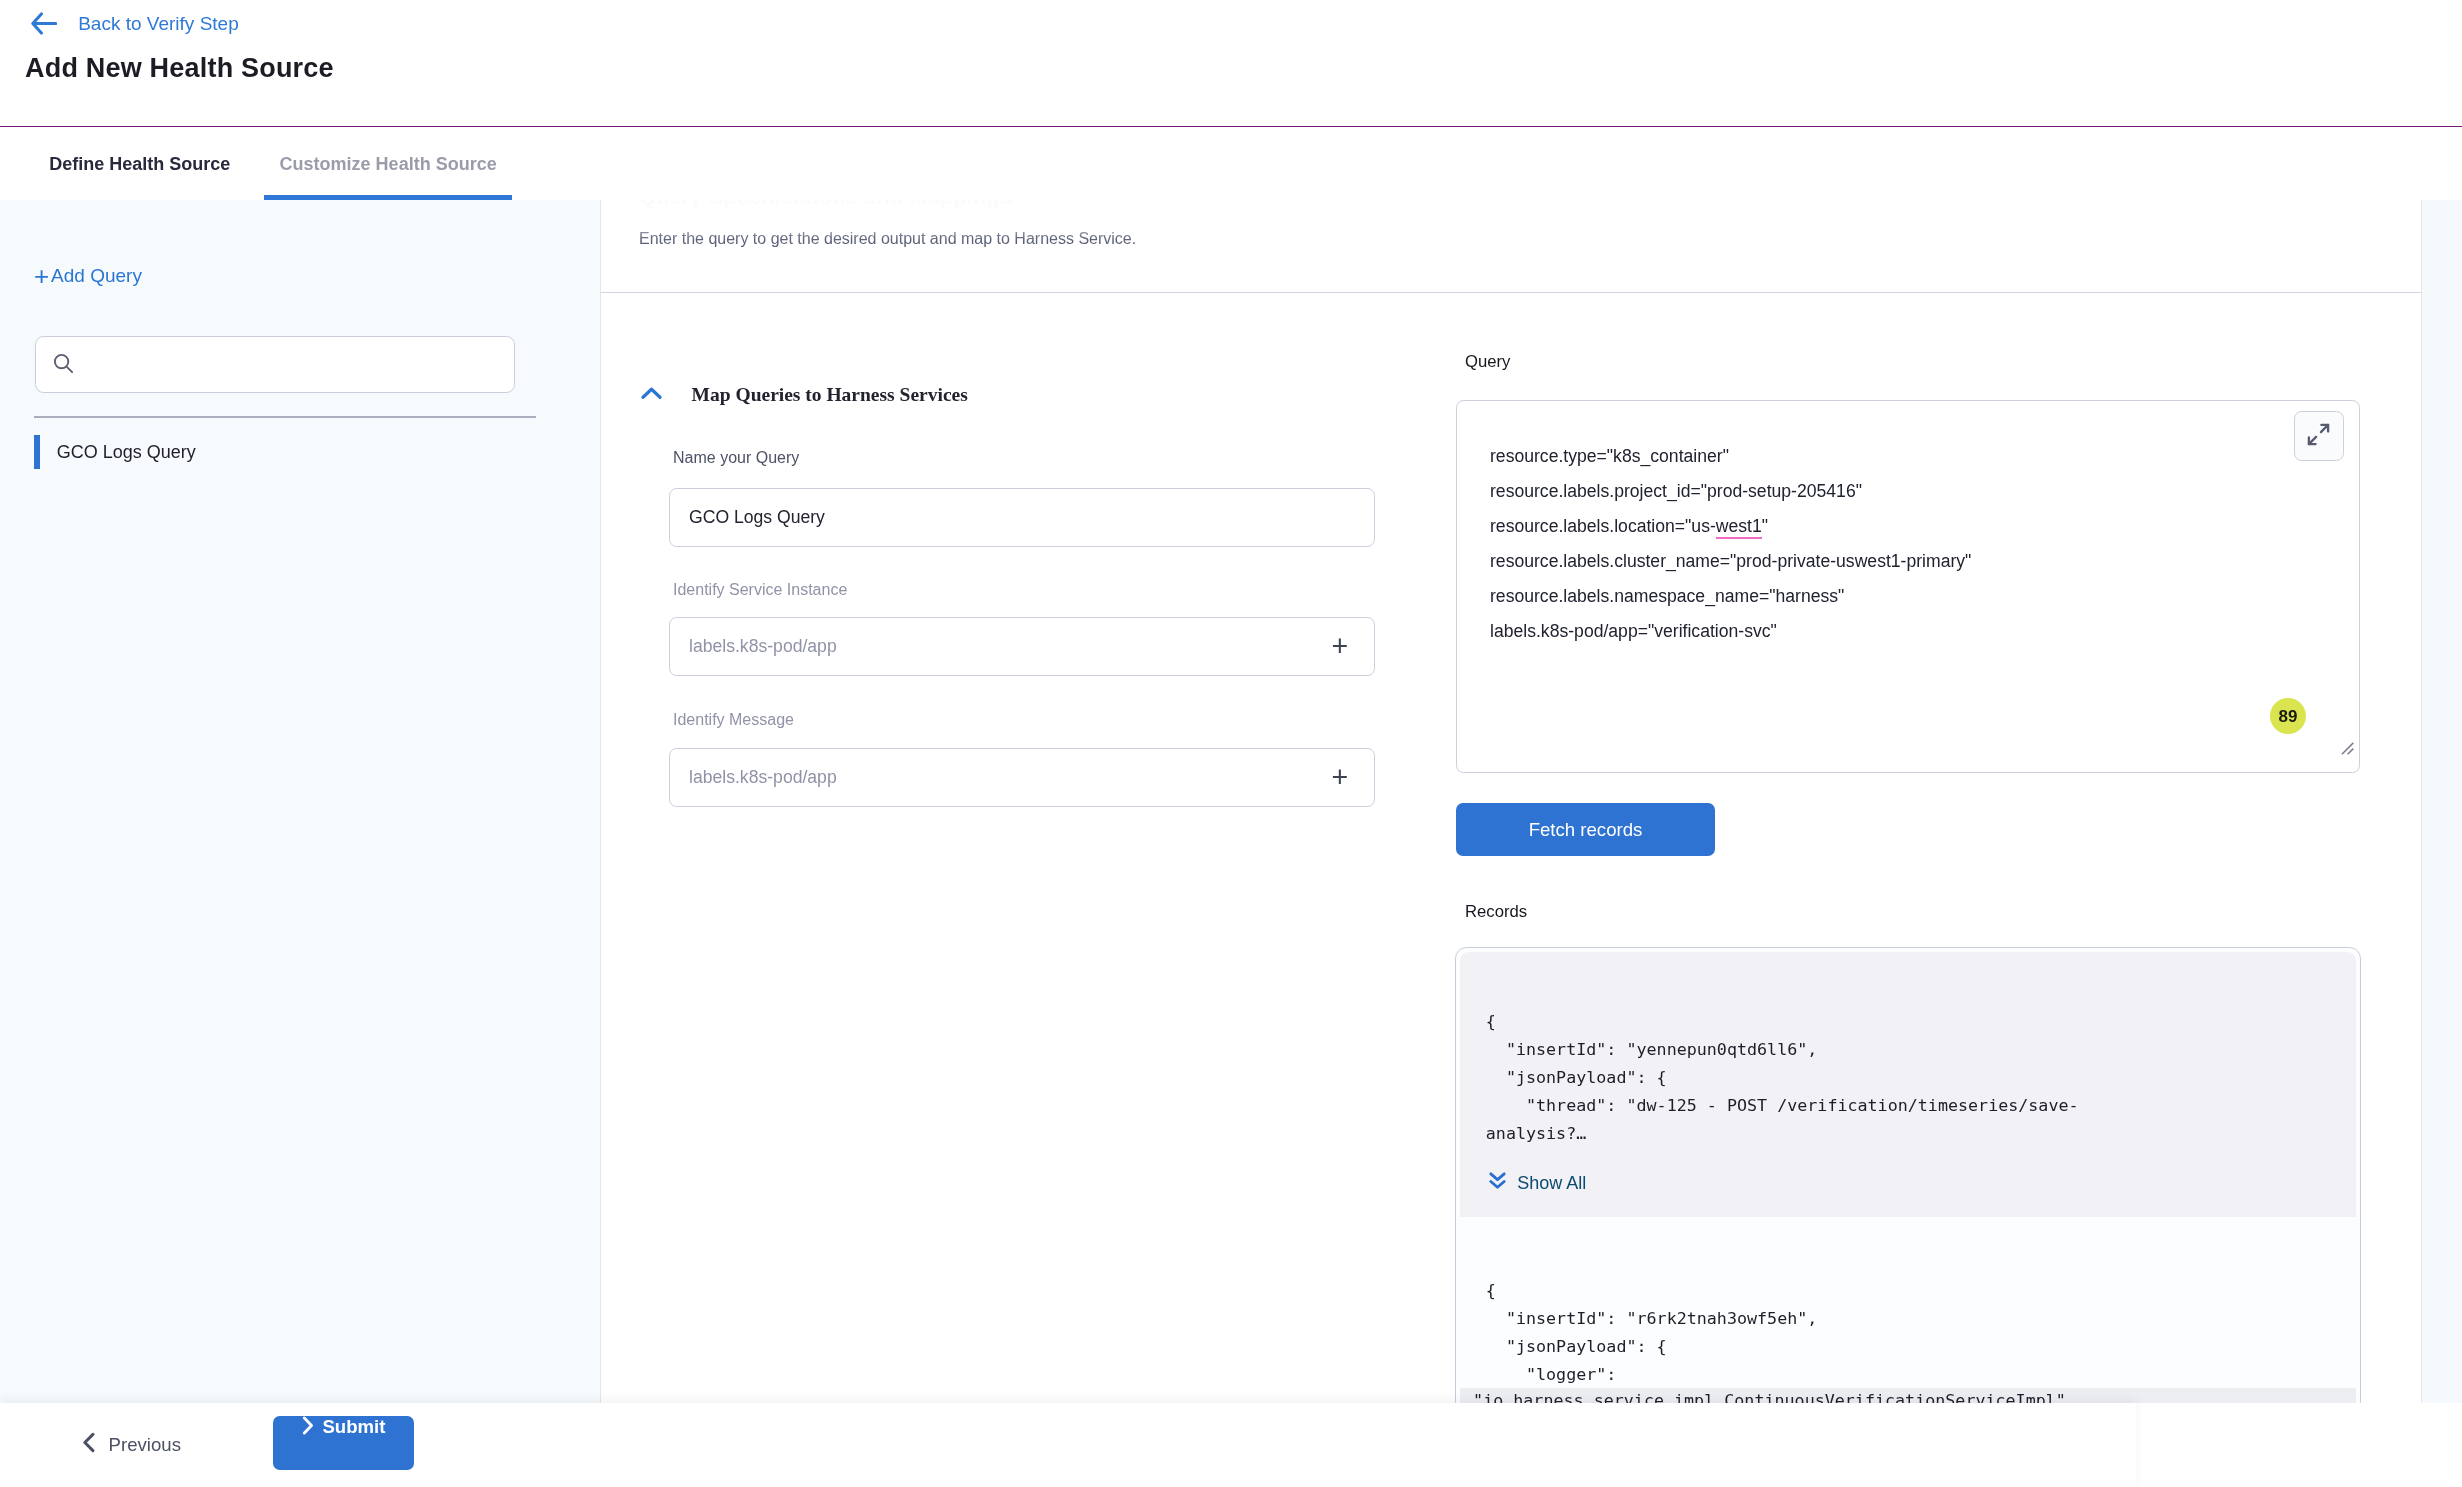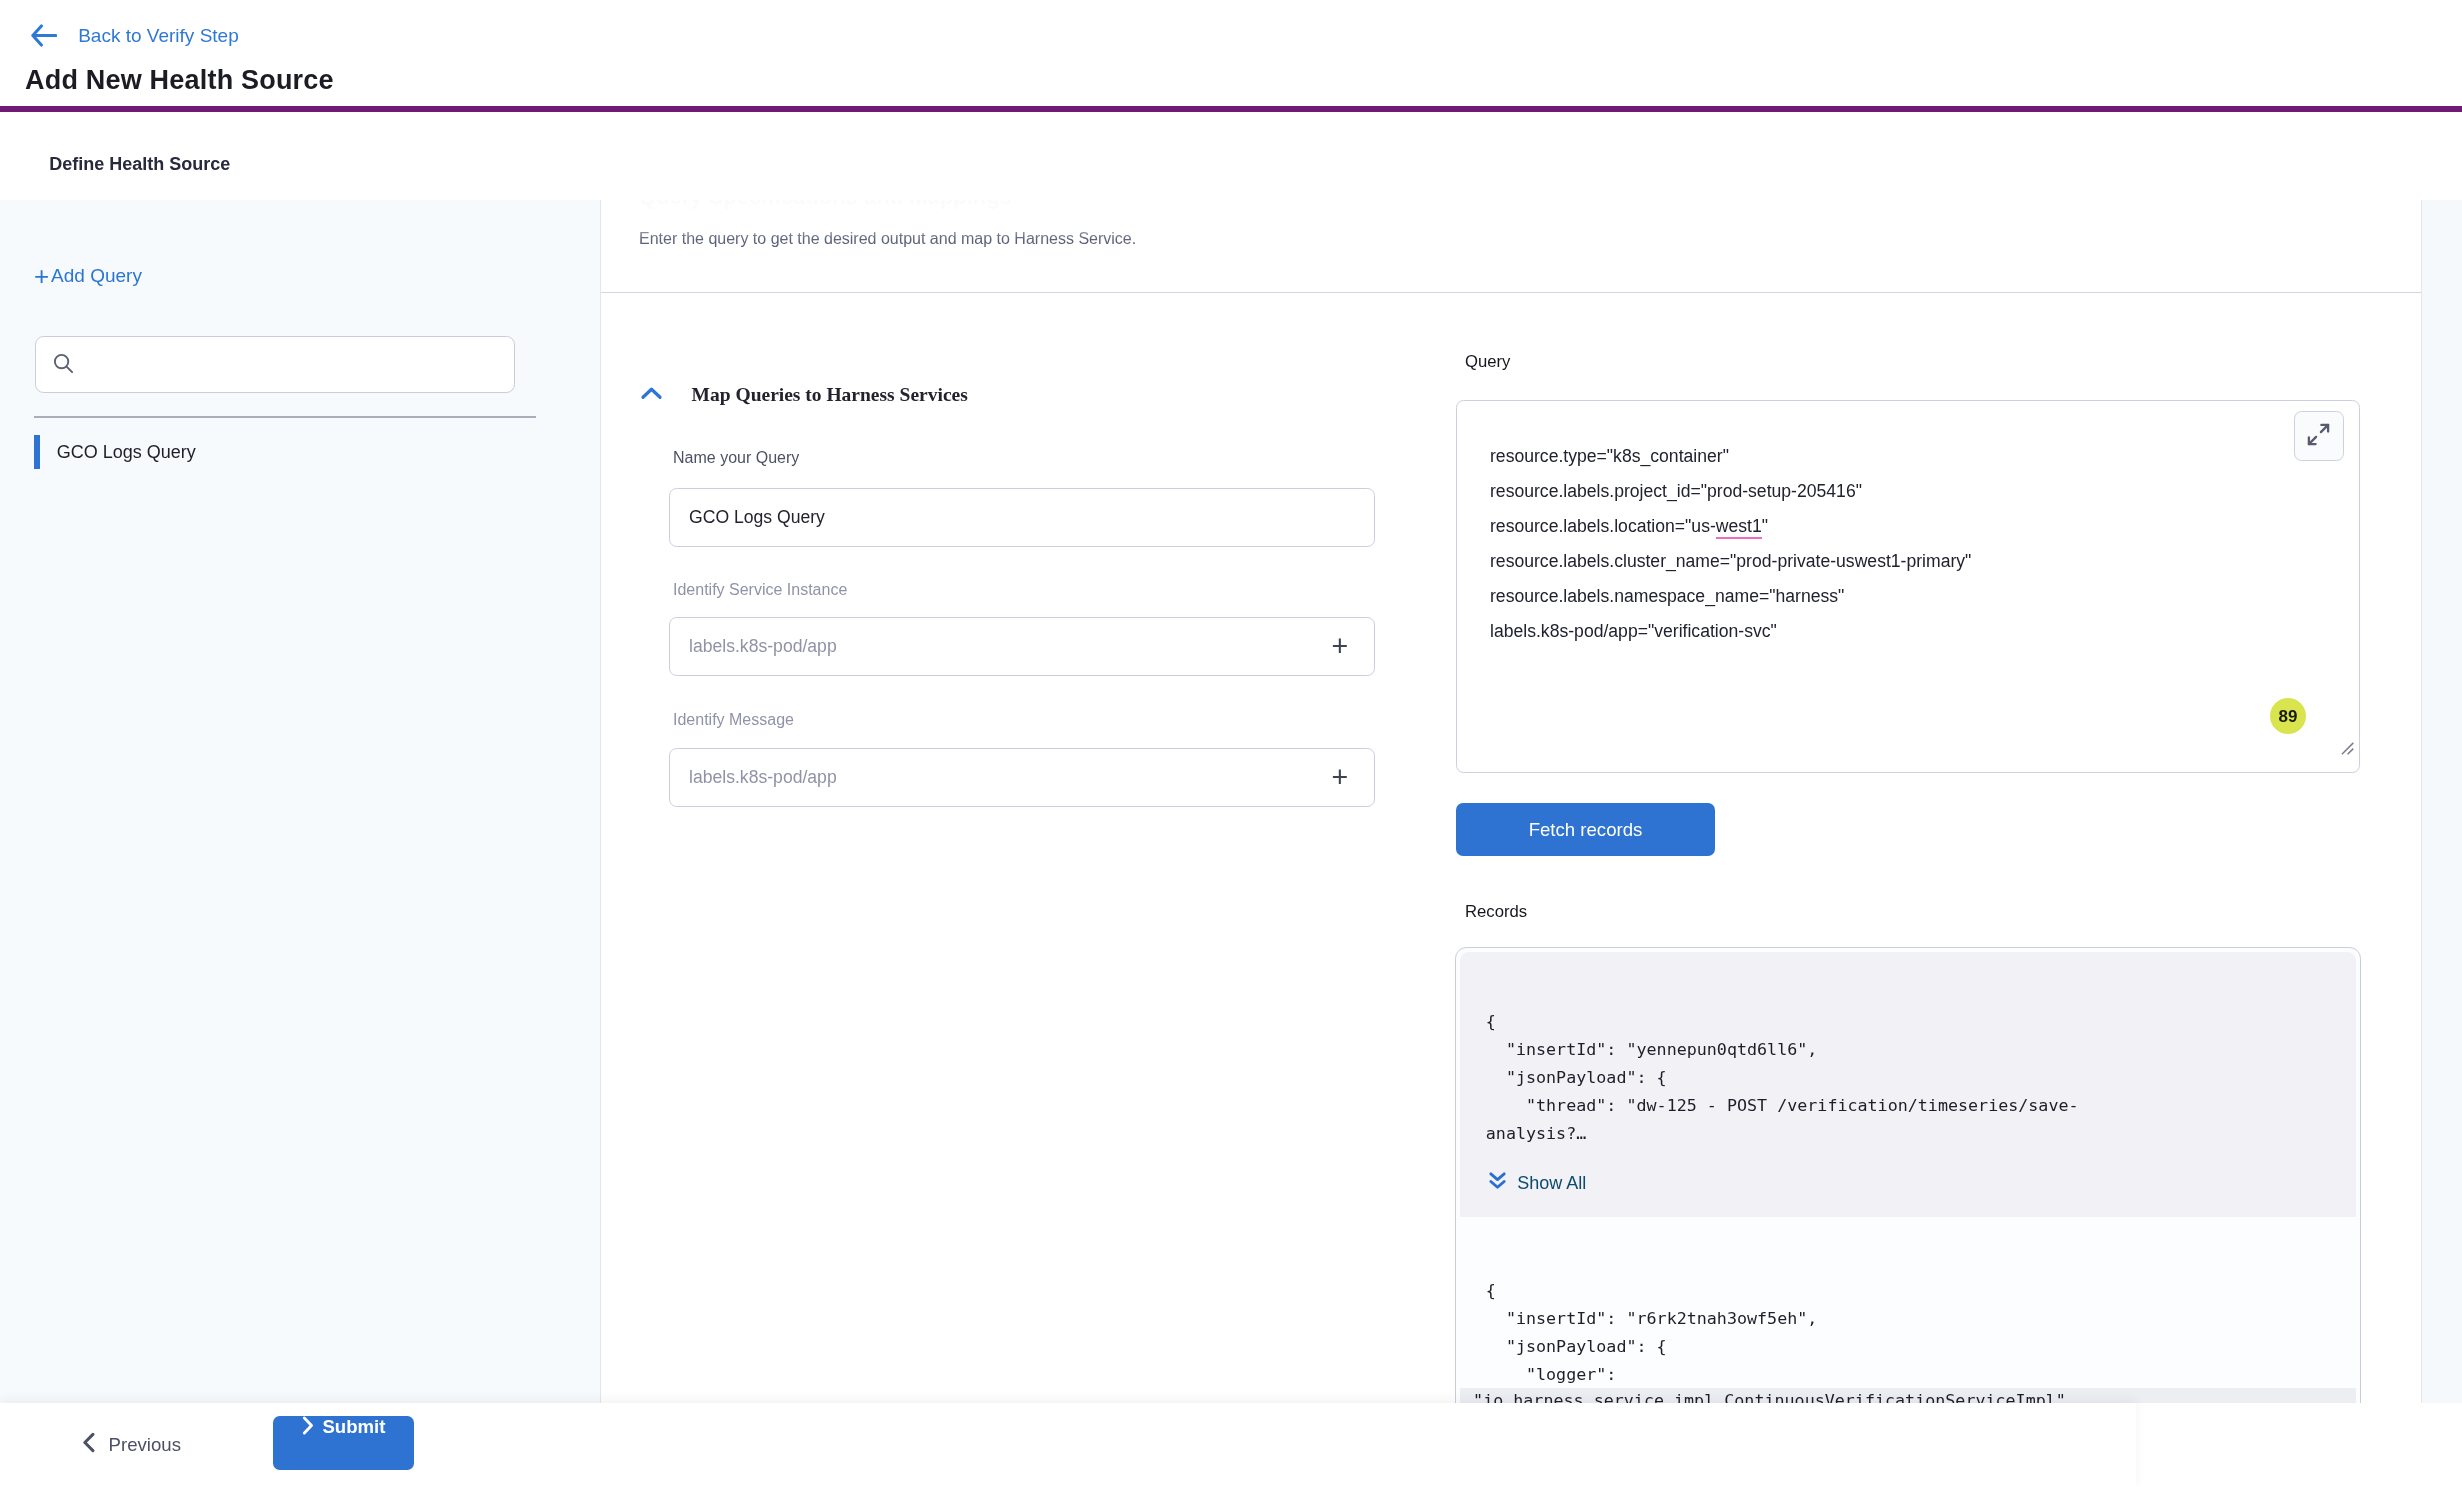--- a/index.html
+++ b/index.html
@@ -4,22 +4,22 @@
 <style>
   * { margin:0; padding:0; box-sizing:border-box; }
   html,body { width:2462px; height:1487px; }
   body {
     font-family:"Liberation Sans","DejaVu Sans",sans-serif;
     background:#ffffff; color:#1c1d26; position:relative; overflow:hidden;
   }
   .mono { font-family:"DejaVu Sans Mono","Liberation Mono",monospace; }
 
   
-  .topbar { position:absolute; left:0; top:12px; width:2462px; height:100px;
-    background:#fff; border-bottom:6px solid #701a75; }
+  .topbar { position:absolute; left:0; top:0; width:2462px; height:127px;
+    background:#fff; border-bottom:1px solid #701a75; }
   .back-link { position:absolute; left:28.6px; top:11.4px; display:flex; align-items:center;
     gap:21px; color:#2e79d6; font-size:19px; cursor:pointer; }
   .back-link svg { display:block; }
   .page-title { position:absolute; left:25px; top:53px; font-size:27px; font-weight:700;
     color:#1b1c24; letter-spacing:0.2px; }
 
   
   .tabbar { position:absolute; left:0; top:128px; width:2462px; height:72px; background:#fff;
     display:flex; align-items:stretch; padding-left:34px; }
   .tab { display:flex; align-items:center; padding:0 15.2px; margin-right:19px;
@@ -127,20 +127,21 @@
         <path d="M13 3 L4 13 L13 23 M4.5 13 H28" stroke="#2e79d6" stroke-width="3.2" stroke-linecap="round" stroke-linejoin="round"></path>
       </svg>
     </span>
     <span>Back to Verify Step</span>
   </a>
   <h1 class="page-title">Add New Health Source</h1>
 </header>
 
 <nav class="tabbar">
   <div class="tab define">Define Health Source</div>
+  <div class="tab customize">Customize Health Source</div>
 </nav>
 
 <div class="content">
 
   <aside class="sidebar">
     <div class="add-query" style="top:65px;">
       <span class="plus">+</span>
       <span>Add Query</span>
     </div>
     <div class="search-box">

